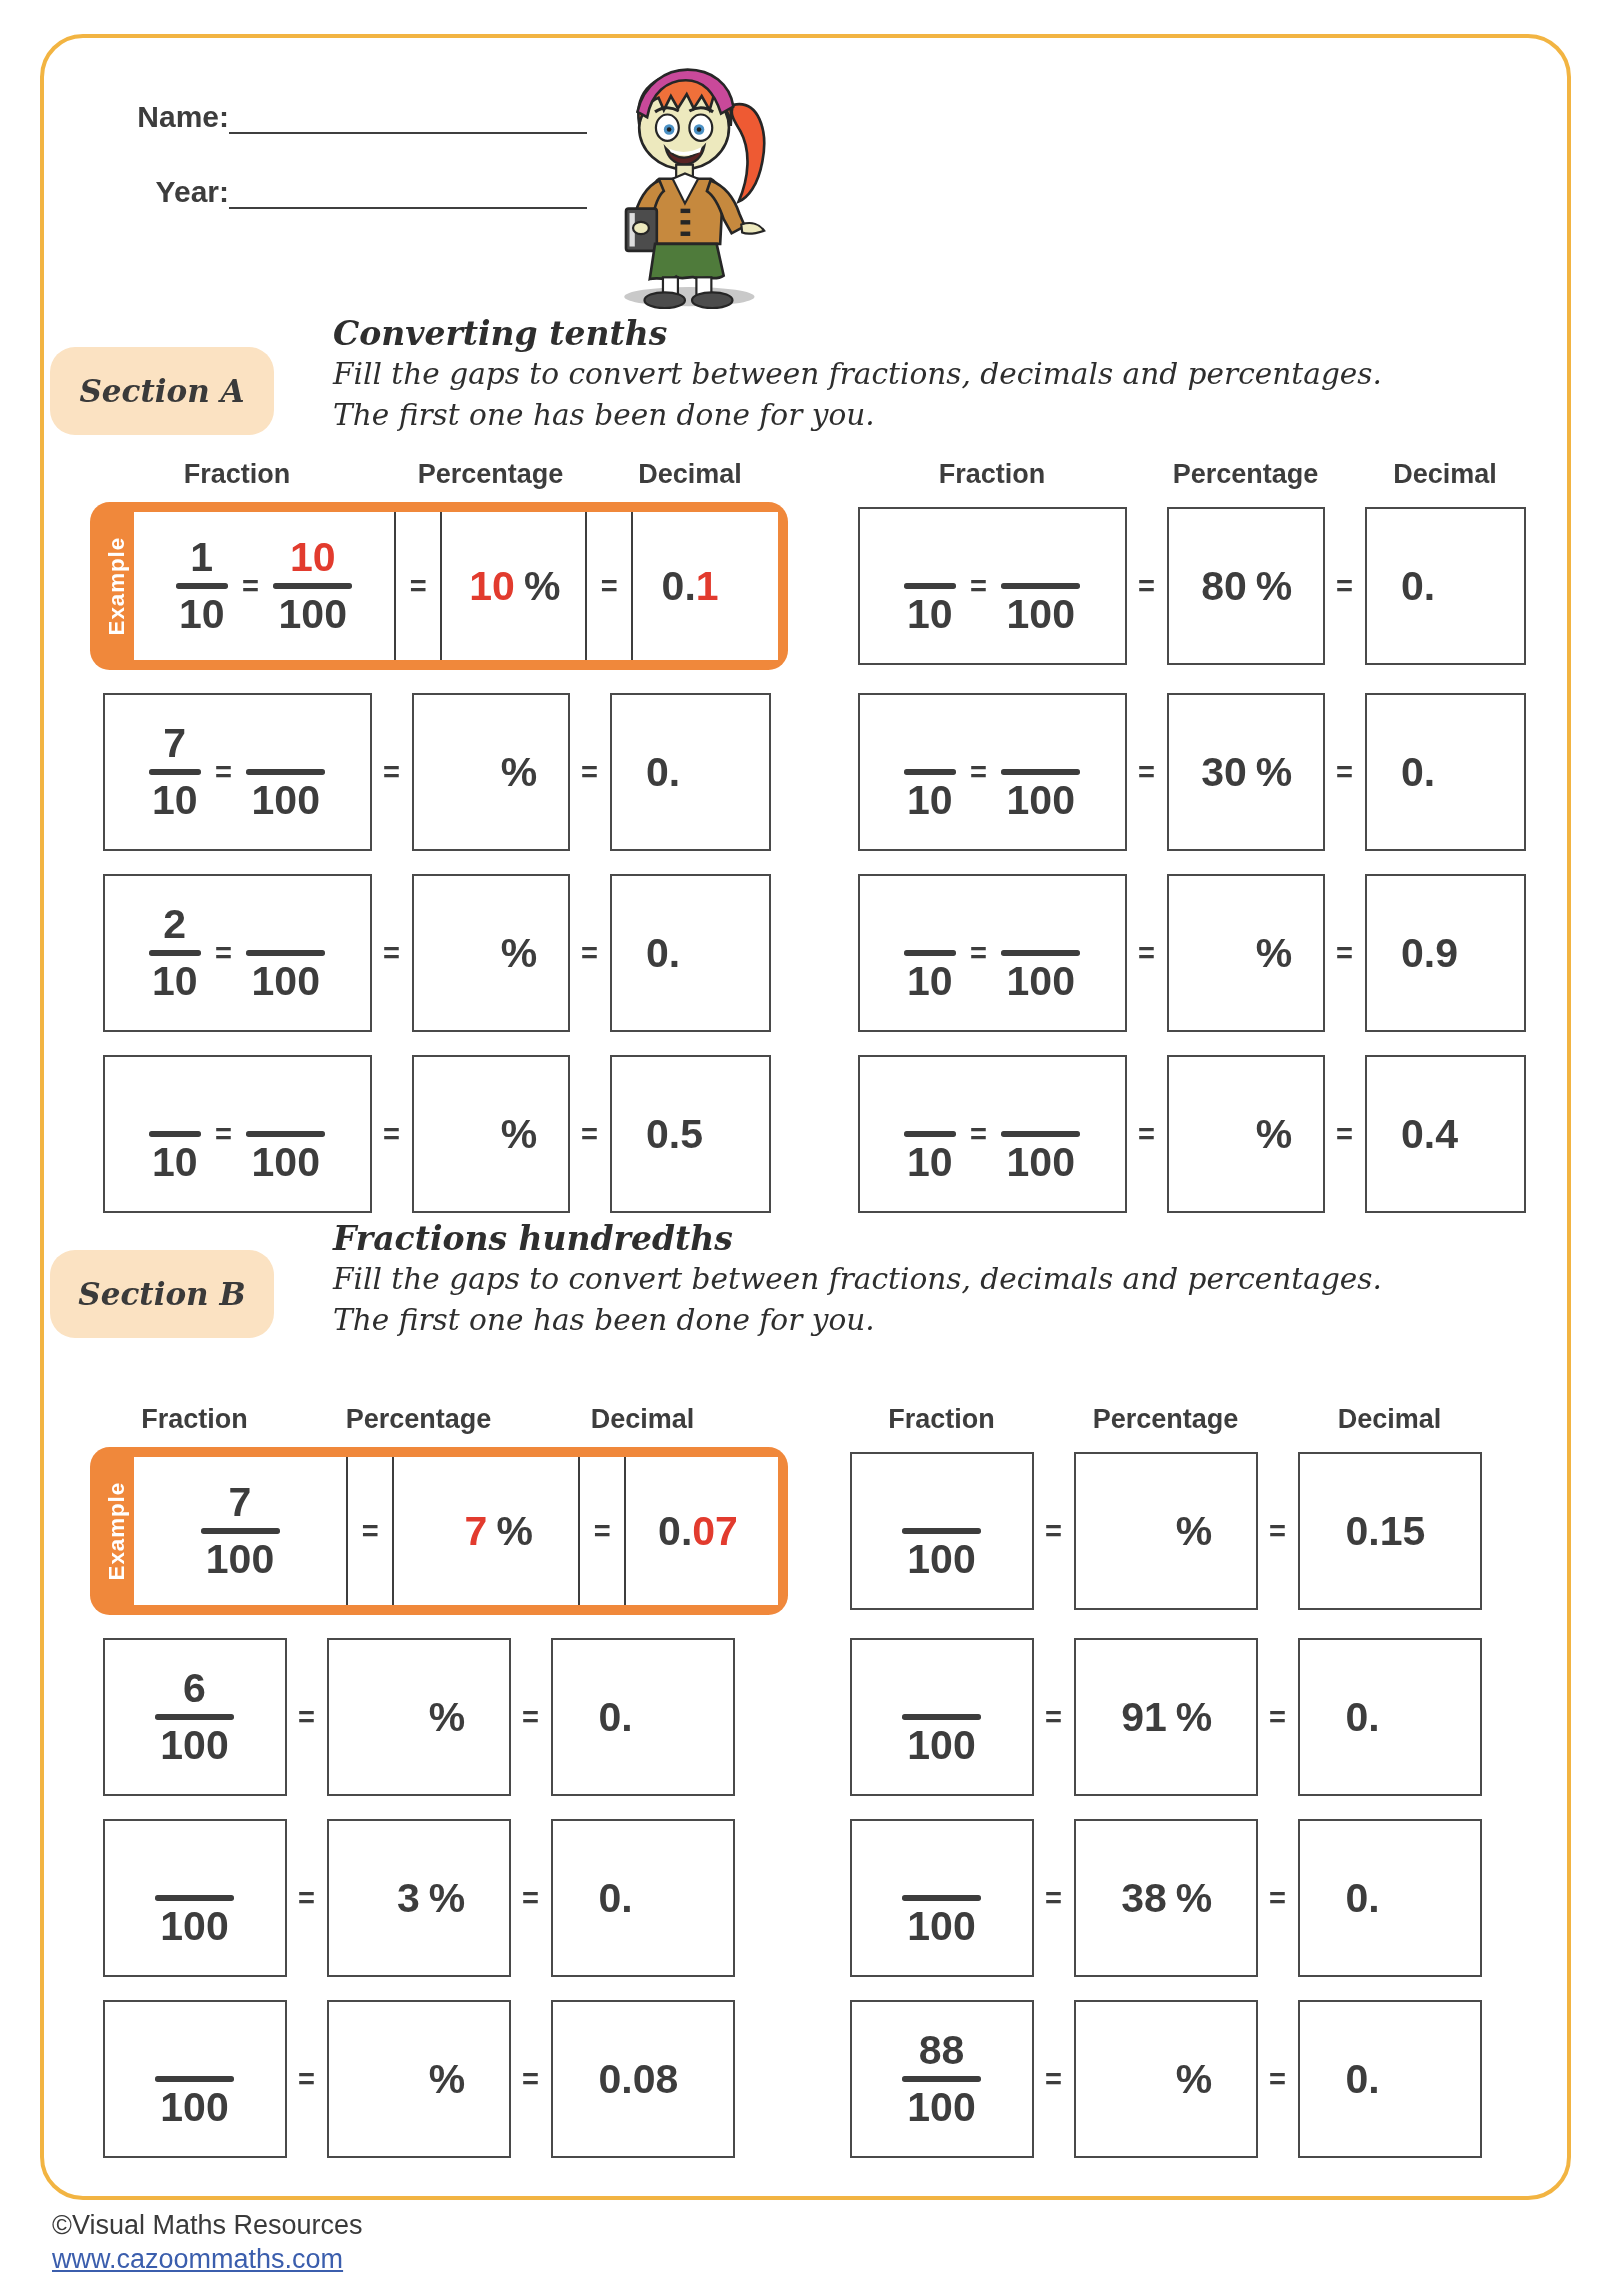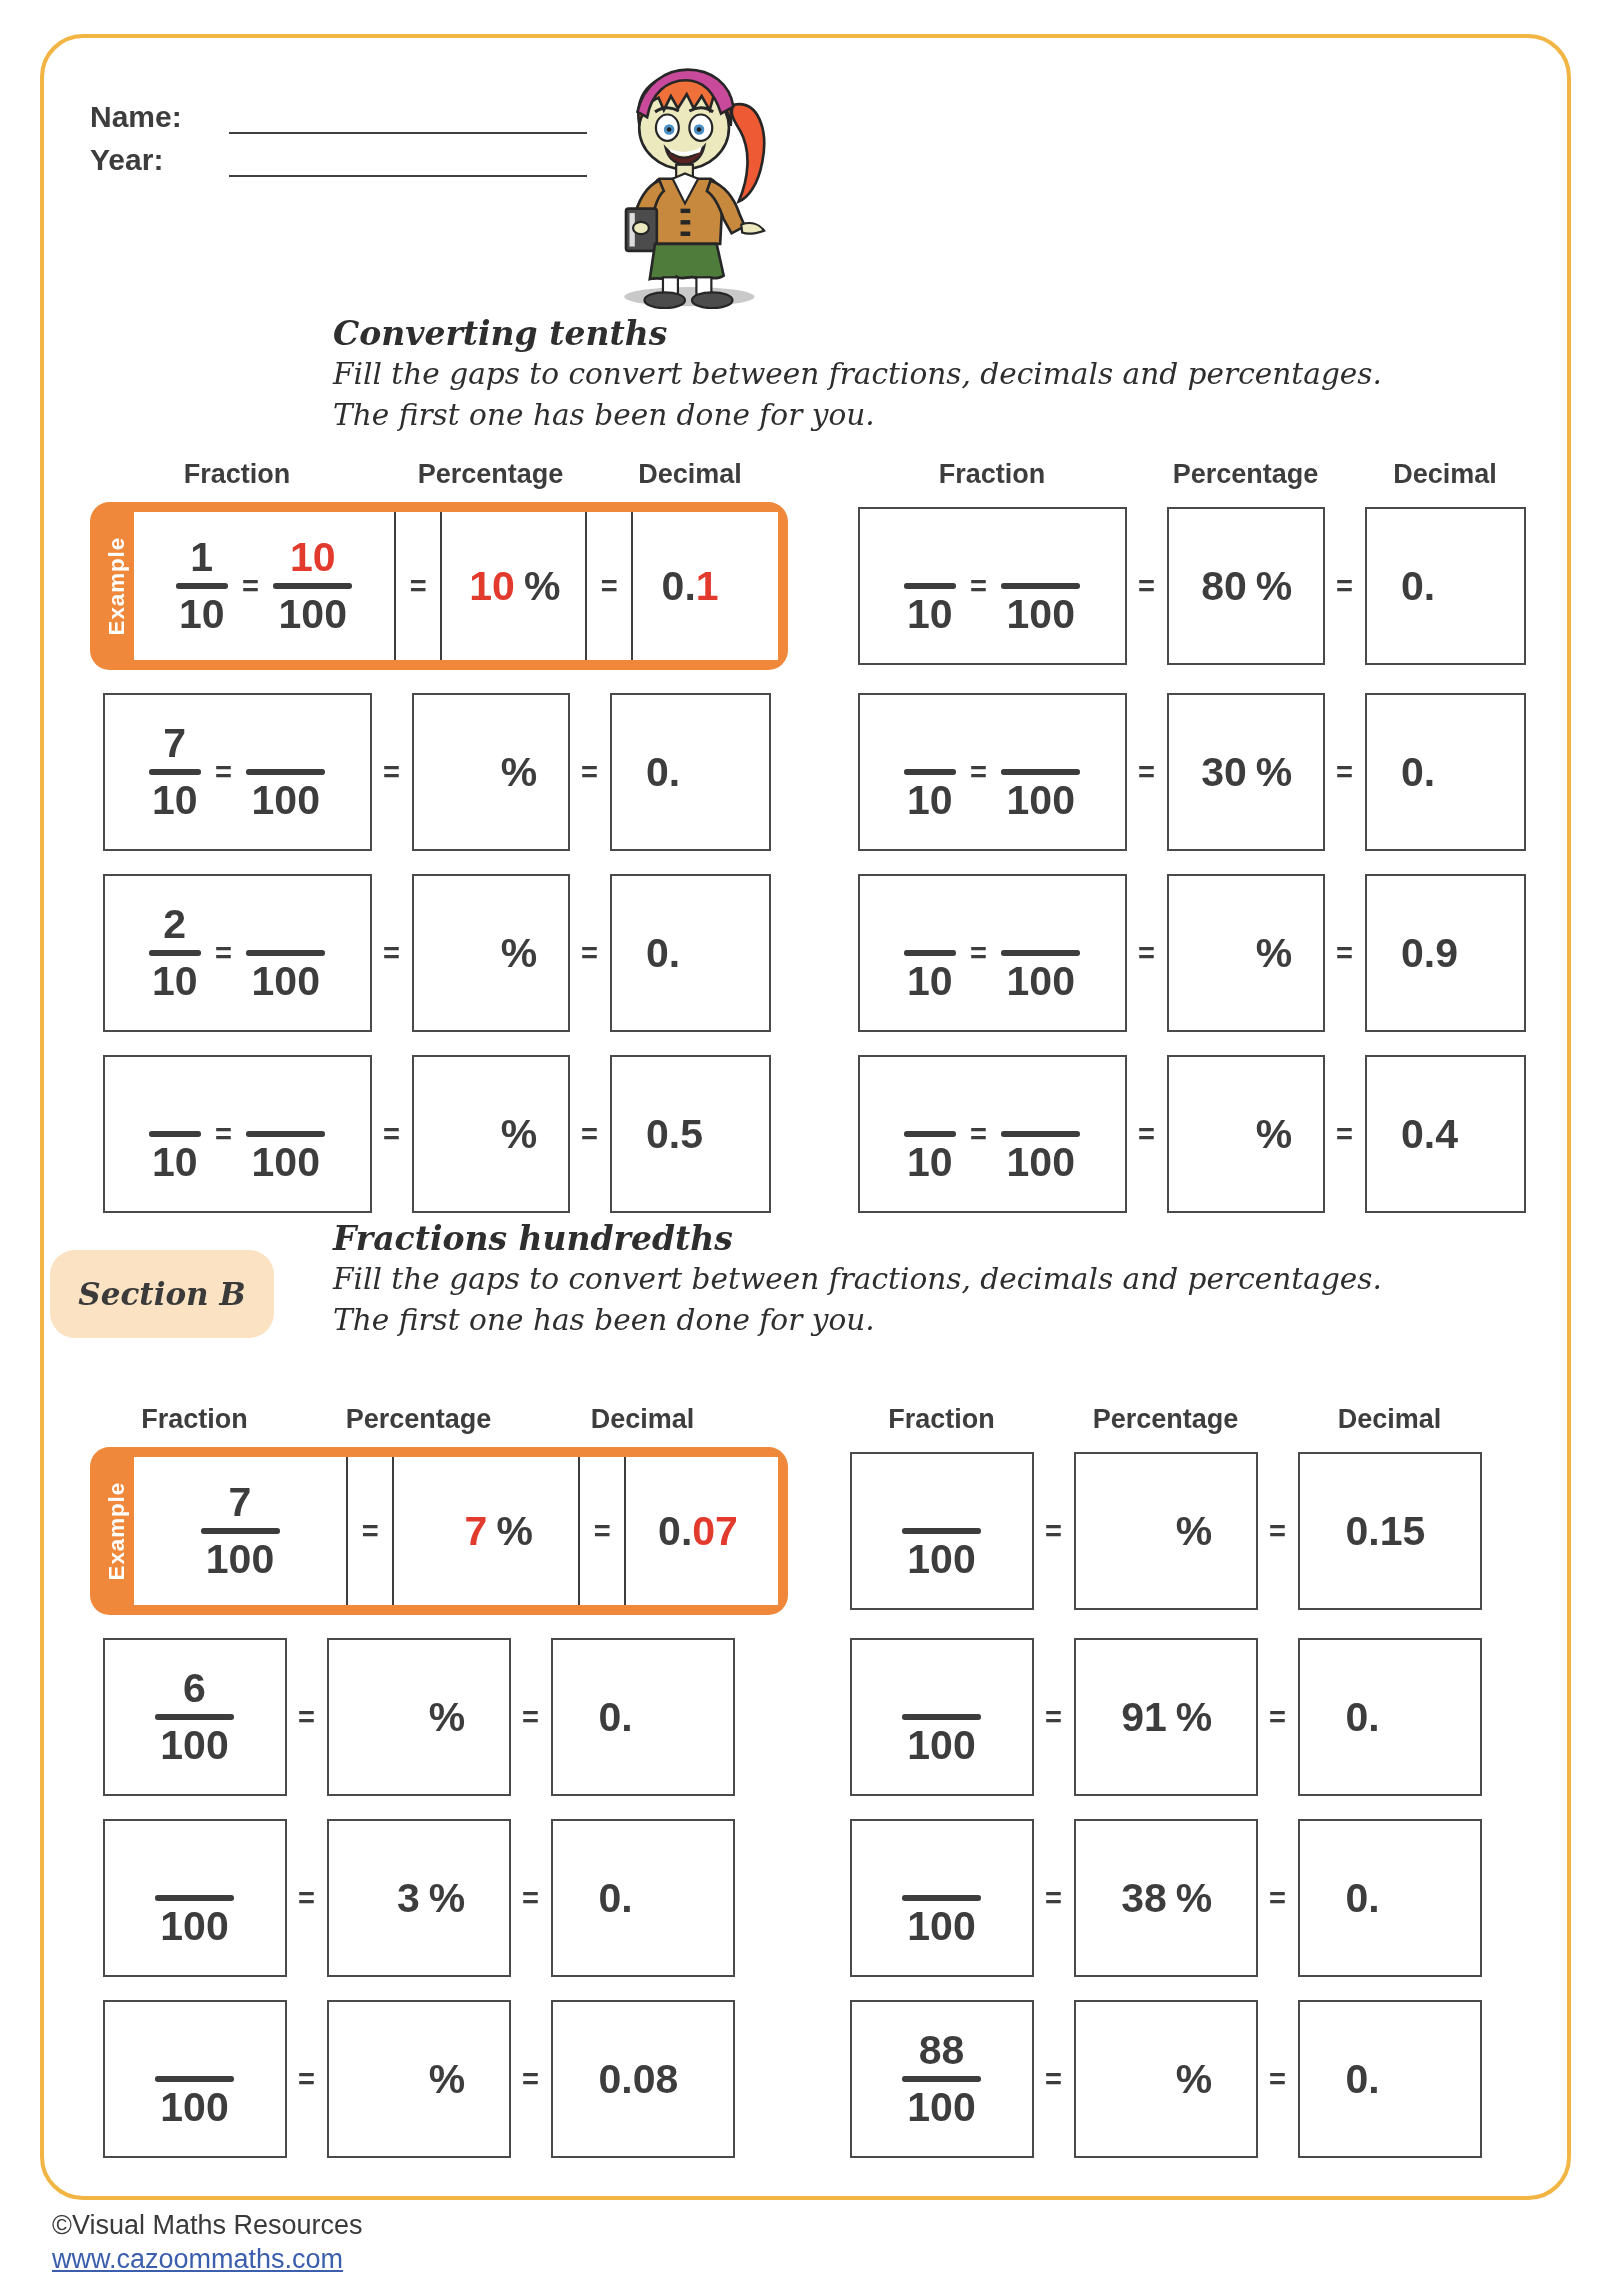--- a/index.html
+++ b/index.html
@@ -4,21 +4,21 @@
 <style>
   * { margin:0; padding:0; box-sizing:border-box; }
   body { background:#ffffff; font-family:"Liberation Sans", sans-serif; color:#3d3d3d; }
   .page { position:relative; width:1616px; height:2293px; background:#fff; overflow:hidden; }
 
   .border-frame { position:absolute; left:40px; top:34px; width:1531px; height:2166px;
     border:4.5px solid #F2B442; border-radius:43px; }
 
   
   .fields { position:absolute; left:90px; top:91px; }
-  .field { display:flex; align-items:flex-end; height:43px; margin-bottom:0; }
+  .field { display:flex; align-items:flex-end; height:43px; margin-bottom:32px;text-align:right; }
   .field-label { width:139px; font-size:30px; font-weight:bold; }
   .field-line { width:358px; border-bottom:2.7px solid #3f3f3f; height:36px; }
 
   .mascot { position:absolute; left:580px; top:45px; }
 
   .title-box { position:absolute; left:781px; top:77px; width:745px; height:206px;
     background:#F9F6E7; border:3.6px solid #2b2b2b; border-radius:32px;
     display:flex; align-items:center; padding:9px 23px; }
   .title-text { flex:1; text-align:center; font-size:40px; font-weight:bold; color:#1d1d1d; line-height:1.22; }
   .logo { width:125px; display:flex; flex-direction:column; align-items:center; }
@@ -131,20 +131,21 @@
       <path d="M83 226 L153 226 L161 262 C151 269 141 261 133 267 C125 259 115 269 107 263 C99 269 88 263 77 266 Z" fill="#4F7B3B" stroke="#262626" stroke-width="3"></path>
       <path d="M104 266 L100 284 M134 266 L140 284" stroke="#EDE9BE" stroke-width="9"></path>
       <rect x="92" y="264" width="17" height="22" fill="#ffffff" stroke="#262626" stroke-width="2.5"></rect>
       <rect x="130" y="264" width="17" height="22" fill="#ffffff" stroke="#262626" stroke-width="2.5"></rect>
       <ellipse cx="94" cy="290" rx="23" ry="9" fill="#4c4c4c" stroke="#262626" stroke-width="2.5"></ellipse>
       <ellipse cx="148" cy="290" rx="23" ry="9" fill="#4c4c4c" stroke="#262626" stroke-width="2.5"></ellipse>
     </svg>
   </div>
 
 
+  <div class="pill" style="left:50px; top:347px;">Section A</div>
   <div class="sec-text" style="top:313px;">
     <div class="sec-heading">Converting tenths</div>
     <div class="sec-instr">Fill the gaps to convert between fractions, decimals and percentages.</div>
     <div class="sec-instr">The first one has been done for you.</div>
   </div>
 
   <div class="col" style="left:90px; top:459px;">
     <div class="hdr-row">
       <span class="hc hA-f">Fraction</span>
         <span class="h-eq"></span>

